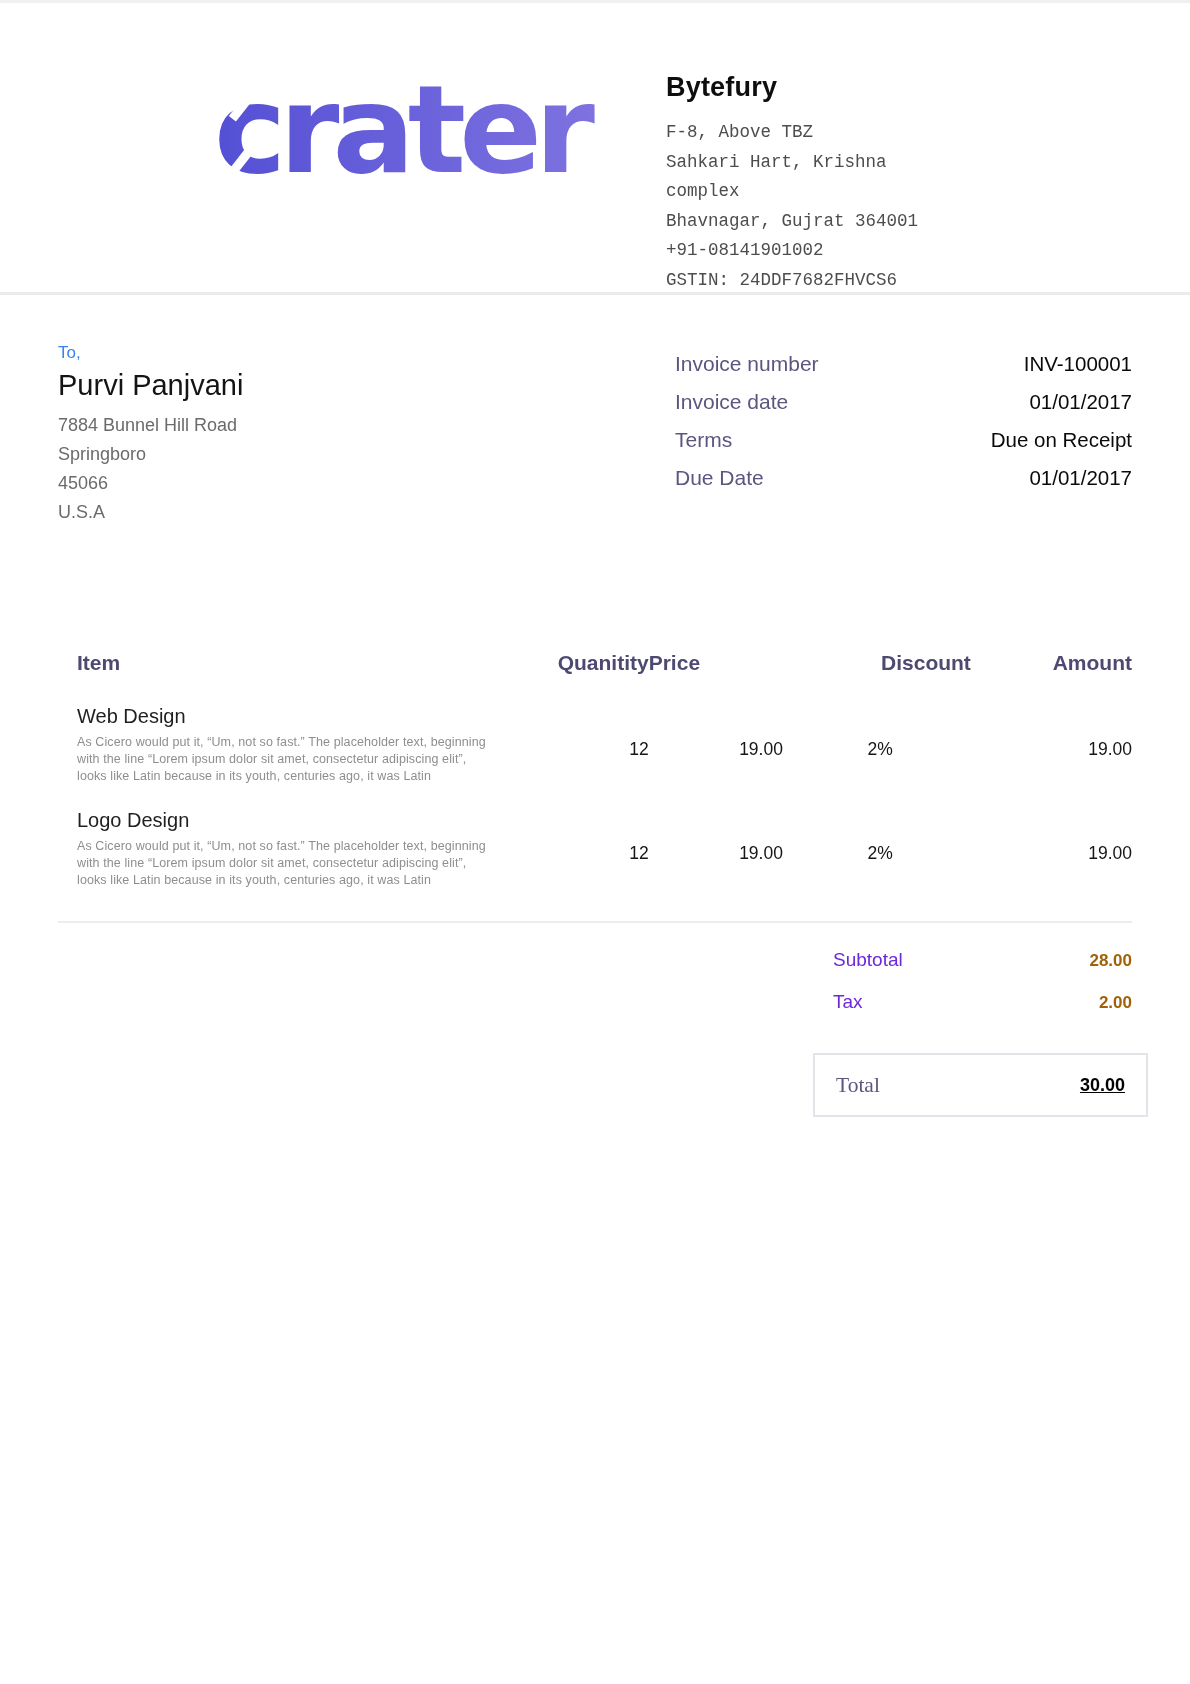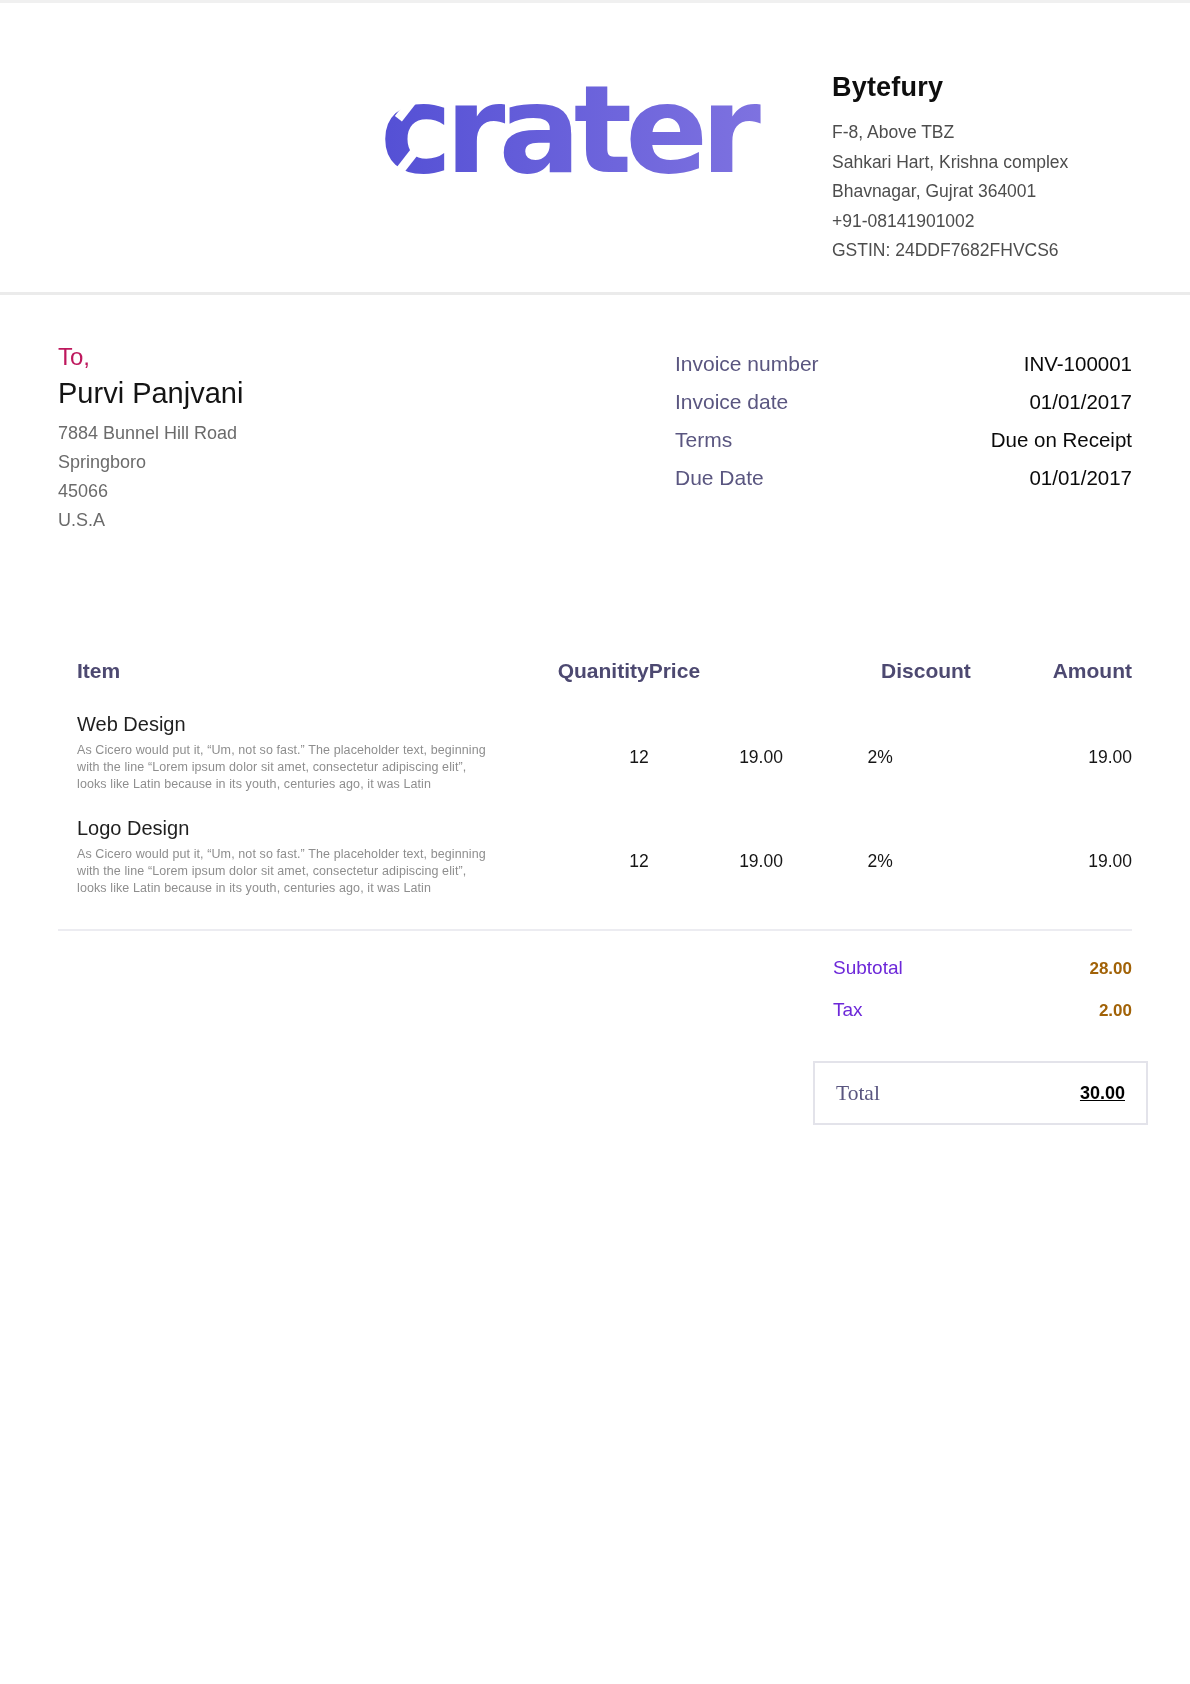--- a/index.html
+++ b/index.html
@@ -6,31 +6,31 @@
   html,body { background:#ffffff; }
   body { font-family:"Liberation Sans", sans-serif; color:#1a1a1a; }
   .page {
     position:relative; width:1190px; height:1684px; background:#ffffff;
     overflow:hidden; margin:0 auto;
   }
   .top-strip { position:absolute; top:0; left:0; width:100%; height:3px; background:#f0f0f0; }
 
   
   .header {
-    display:flex; justify-content:flex-end; align-items:flex-start;
+    display:flex; justify-content:center; align-items:flex-start;
     padding:42px 56px 0 48px; height:295px; border-bottom:3px solid #ebebeb;
   }
   .logo-wrap { margin-top:22px; }
   .company { width:302px; padding-top:10px; }
   .company-name { font-size:27px; font-weight:bold; color:#0e0e0e; letter-spacing:0.2px; margin-bottom:15px;margin-top:20px; }
-  .company-line { font-size:17.5px; color:#4d4d4d; line-height:29.5px; font-weight:400; }
+  .company-line { font-size:17.5px; color:#4d4d4d; line-height:29.5px; font-weight:400;font-family:Liberation Mono, monospace; }
 
   
   .parties { display:flex; justify-content:space-between; padding:0 58px; margin-top:48px; }
-  .bill-to-label { font-size:24px; color:#be185d; }
+  .bill-to-label { font-size:17px; color:#3b82f6; }
   .bill-to-name { font-size:29px; color:#141414; margin-top:6px; margin-bottom:9px; }
   .bill-to-line { font-size:18px; color:#6b6b6b; line-height:29px; }
   .meta { width:457px; padding-top:9px; }
   .meta-row { display:flex; justify-content:space-between; align-items:baseline; margin-bottom:14px; }
   .meta-label { font-size:21px; color:#5a5680; }
   .meta-value { font-size:20.5px; color:#0a0a0a; }
 
   
   .items-section { padding:0 58px; margin-top:124px; }
   table.items { width:100%; border-collapse:collapse; table-layout:fixed; }

